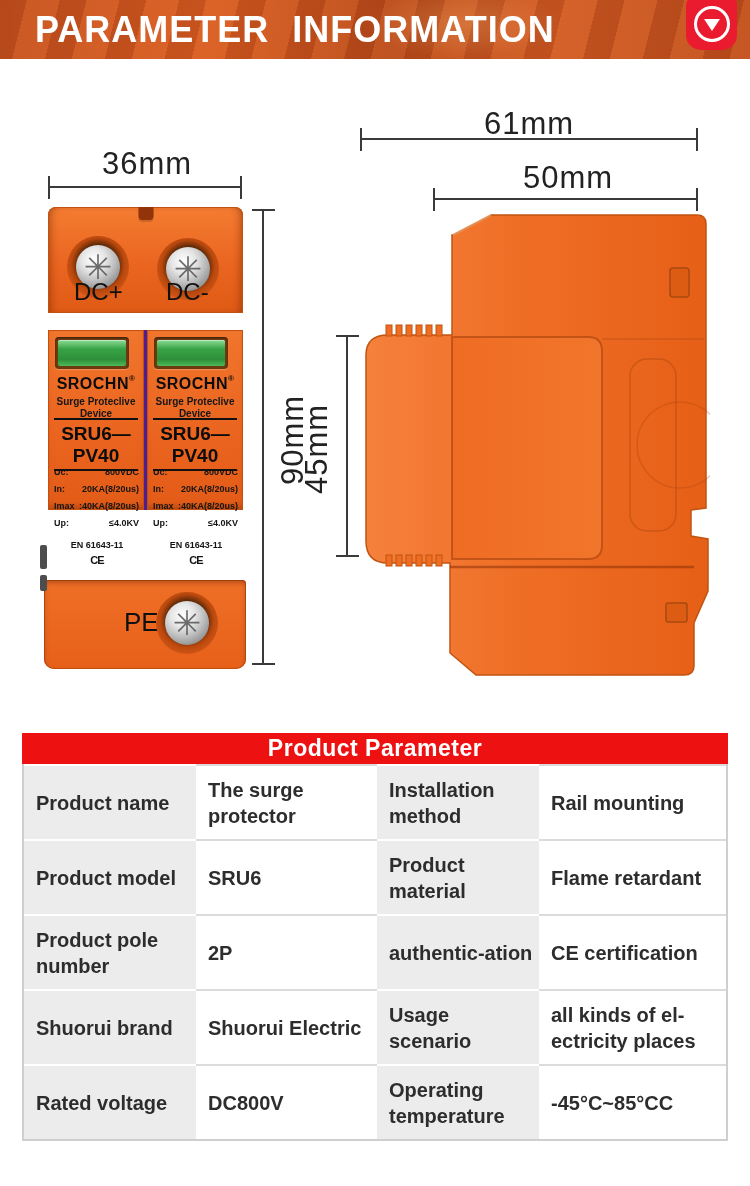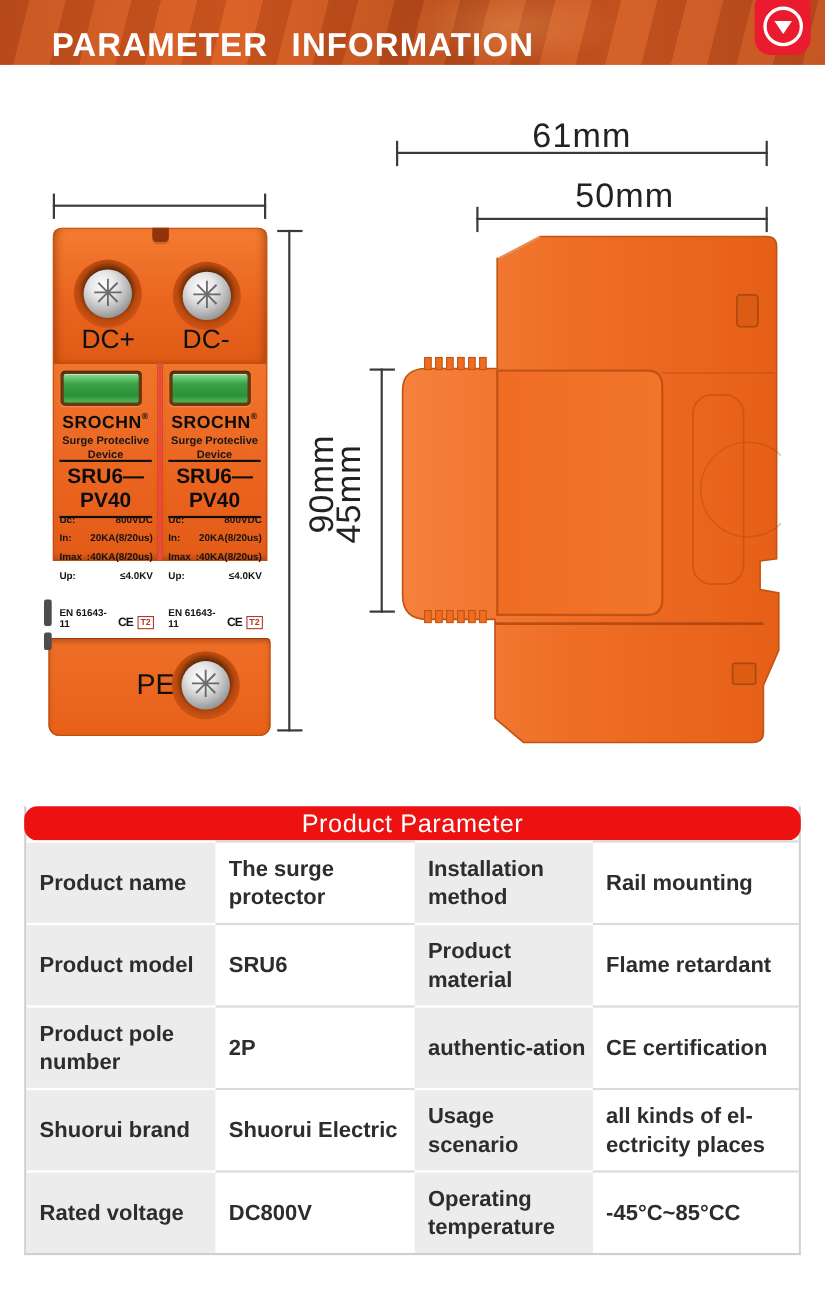--- a/index.html
+++ b/index.html
@@ -6,92 +6,92 @@
   .stage{position:relative;width:750px;height:1186px;background:#fff;overflow:hidden;
          font-family:"Liberation Sans",sans-serif;}
 
   
   .banner{position:absolute;left:0;top:0;width:750px;height:59px;
     background:linear-gradient(95deg,#c4501f,#d85c22 28%,#b84a1b 52%,#d05a24 74%,#bf4e1d);}
   .banner::before{content:"";position:absolute;inset:0;
     background:repeating-linear-gradient(104deg,rgba(110,35,5,.16) 0 26px,rgba(255,165,90,.10) 26px 58px);}
   .banner::after{content:"";position:absolute;inset:0;
     background:radial-gradient(140px 50px at 62% 40%,rgba(255,190,120,.25),rgba(255,190,120,0) 70%);}
-  .banner h1{position:absolute;left:35px;top:50%;transform:translateY(-50%);margin:12px;z-index:2;
-    color:#fff;font-size:30px;font-weight:700;letter-spacing:1px;word-spacing:12px;}
+  .banner h1{position:absolute;left:35px;top:50%;transform:translateY(-50%);margin:0;z-index:2;
+    color:#fff;font-size:36px;font-weight:700;letter-spacing:1px;word-spacing:12px;}
   .scroll-icon{position:absolute;right:13px;top:-3px;width:51px;height:53px;z-index:3;
     background:#ea1b2e;border-radius:8px 8px 15px 15px;
     display:flex;align-items:center;justify-content:center;cursor:pointer;}
   .scroll-icon .circ{width:30px;height:30px;border:3px solid #fff;border-radius:50%;
     display:flex;align-items:center;justify-content:center;}
   .scroll-icon .tri{width:0;height:0;border-left:8px solid transparent;border-right:8px solid transparent;
     border-top:12px solid #fff;margin-top:3px;}
 
   
   .dim-label{position:absolute;width:130px;text-align:center;font-size:31px;color:#222;letter-spacing:1px;}
   .vlab{transform:rotate(-90deg);}
   .dim-h{position:absolute;height:0;border-top:2px solid #3a3a3a;}
   .dim-h::before,.dim-h::after{content:"";position:absolute;top:-12px;width:2px;height:23px;background:#3a3a3a;}
   .dim-h::before{left:0;}.dim-h::after{right:0;}
   .dim-v{position:absolute;width:0;border-left:2px solid #3a3a3a;}
   .dim-v::before,.dim-v::after{content:"";position:absolute;left:-12px;width:23px;height:2px;background:#3a3a3a;}
   .dim-v::before{top:0;}.dim-v::after{bottom:0;}
 
   
   .front{position:absolute;left:48px;top:207px;width:195px;height:462px;}
-  .f-top{position:absolute;left:0;top:0;right:0;height:123px;border-radius:8px 8px 0 0;
+  .f-top{position:absolute;left:0;top:0;right:0;height:106px;border-radius:8px 8px 0 0;
     background:linear-gradient(180deg,#f47c31,#ea6520 55%,#df5a15);
     box-shadow:inset 0 0 0 1px #c25210,inset 7px 0 9px -5px rgba(110,35,0,.55),inset -7px 0 9px -5px rgba(110,35,0,.55);}
   .tab-slot{position:absolute;left:50%;top:0;transform:translateX(-50%);width:15px;height:13px;
     background:#93330a;border-radius:0 0 4px 4px;box-shadow:0 2px 0 rgba(0,0,0,.15);}
   .screw{position:absolute;width:62px;height:62px;border-radius:50%;
     background:radial-gradient(circle at 50% 46%,#5f2a08 0 44%,#b9480d 58%,#e4601c 88%);
     display:flex;align-items:center;justify-content:center;}
   .screw::before{content:"";position:absolute;width:44px;height:44px;border-radius:50%;
     background:radial-gradient(circle at 40% 33%,#ffffff,#e6e6e6 30%,#bcbcbc 55%,#8d8d8d 80%,#767676);}
   .screw::after{content:"✳";position:absolute;font-size:34px;line-height:1;color:rgba(85,85,85,.85);z-index:2;}
   .s1{left:19px;top:29px;}
   .s2{left:109px;top:31px;}
   .tlabel{position:absolute;bottom:7px;font-size:24px;color:#101010;}
   .dcp{left:26px;}
   .dcm{left:118px;}
-  .f-mods{position:absolute;left:0;top:123px;right:0;height:180px;background:#ef4444;
+  .f-mods{position:absolute;left:0;top:123px;right:0;height:180px;background:#4c1d95;
     display:flex;gap:3px;}
   .mod{position:relative;flex:1;background:linear-gradient(180deg,#f1752c,#ea641f 60%,#e25c17);
     box-shadow:inset 0 0 0 1px #c2500f,inset 0 -6px 8px -5px rgba(90,30,0,.6);}
   .win{position:absolute;left:7px;top:7px;width:74px;height:32px;background:#6e3a10;border-radius:4px;
     padding:3px;box-sizing:border-box;box-shadow:inset 0 1px 2px rgba(0,0,0,.5),0 1px 1px rgba(255,255,255,.25);}
   .win i{display:block;height:100%;border-radius:2px;
     background:linear-gradient(180deg,#8bdc95,#37a345 35%,#2e8f3a 75%,#4cbb57);
     box-shadow:inset 0 1px 0 rgba(255,255,255,.45);}
   .brand{position:absolute;left:0;top:44px;width:100%;text-align:center;font-size:16px;font-weight:800;
     letter-spacing:.5px;color:#0c0c0c;}
   .brand sup{font-size:8px;vertical-align:8px;}
   .sub{position:absolute;left:0;top:66px;width:100%;text-align:center;font-size:10px;line-height:12px;
     color:#161616;font-weight:700;}
   .model{position:absolute;left:6px;right:6px;top:88px;text-align:center;font-size:19px;font-weight:800;
     color:#0c0c0c;border-top:2px solid #101010;border-bottom:2px solid #101010;padding:3px 0 2px;}
   .spec{position:absolute;left:6px;right:5px;top:134px;font-size:9px;color:#141414;font-weight:700;}
   .spec .srow{display:flex;justify-content:space-between;line-height:17px;}
-  .cert{position:absolute;left:6px;right:4px;top:210px;display:flex;align-items:flex-end;gap:4px;
-    font-size:9px;color:#141414;font-weight:700;}
+  .cert{position:absolute;left:6px;right:4px;top:210px;display:flex;align-items:center;gap:4px;
+    font-size:9px;color:#141414;font-weight:700;flex-direction:column;}
   .cert .ce{font-size:11px;font-weight:800;letter-spacing:-1px;}
   .cert .t2{border:1px solid #b23a2a;color:#b23a2a;font-size:8px;padding:0 2px;line-height:10px;margin-top:20px;}
   .f-base{position:absolute;left:-4px;right:-3px;top:373px;height:89px;border-radius:4px 4px 10px 10px;
     background:linear-gradient(180deg,#ef6f27,#e7601a);
     box-shadow:inset 0 3px 5px rgba(80,20,0,.35),inset 0 0 0 1px #c25210;}
   .pe{position:absolute;left:80px;top:27px;font-size:26px;color:#101010;}
   .s3{left:112px;top:12px;}
   .clipnub{position:absolute;left:-8px;width:7px;height:24px;background:#4d4d4d;border-radius:2px;}
 
   
   .ptable{position:absolute;left:22px;top:733px;width:706px;box-sizing:border-box;
     border:2px solid #cfcfcf;border-top:none;}
-  .tbar{height:31px;background:#ee1111;color:#fff;font-size:23px;font-weight:400;letter-spacing:.5px;
-    display:flex;align-items:center;justify-content:center;margin:0 -2px;border-radius:12px;}
+  .tbar{height:31px;background:#ee1111;color:#fff;font-size:23px;font-weight:700;letter-spacing:.5px;
+    display:flex;align-items:center;justify-content:center;margin:0 -2px;}
   .trow{display:grid;grid-template-columns:172px 181px 162px 187px;min-height:75px;}
   .cell{display:flex;align-items:center;box-sizing:border-box;padding:8px 6px 8px 12px;
     font-size:20px;font-weight:700;color:#2d2d2d;line-height:26px;background:#fff;
     border-top:2px solid #dbdbdb;}
   .cell.lab{background:#ececec;border-top-color:#ffffff;}
   .trow:first-child .cell{border-top:none;}
 
   .side-svg{position:absolute;left:358px;top:211px;}
 </style>
 </head>
@@ -101,20 +101,21 @@
 
   <header class="banner">
     <h1>PARAMETER INFORMATION</h1>
     <div class="scroll-icon">
       <span class="circ">
           <span class="tri"></span>
         </span>
     </div>
   </header>
 
+  <div class="dim-label" style="left:82px;top:146px;">36mm</div>
   <div class="dim-h" style="left:48px;top:186px;width:194px;"></div>
   <div class="dim-v" style="left:262px;top:209px;height:456px;"></div>
   <div class="dim-label vlab" style="left:228px;top:422px;">90mm</div>
 
   <div class="front">
     <div class="f-top">
       <div class="tab-slot"></div>
       <div class="screw s1"></div>
       <div class="screw s2"></div>
       <div class="tlabel dcp">DC+</div>

